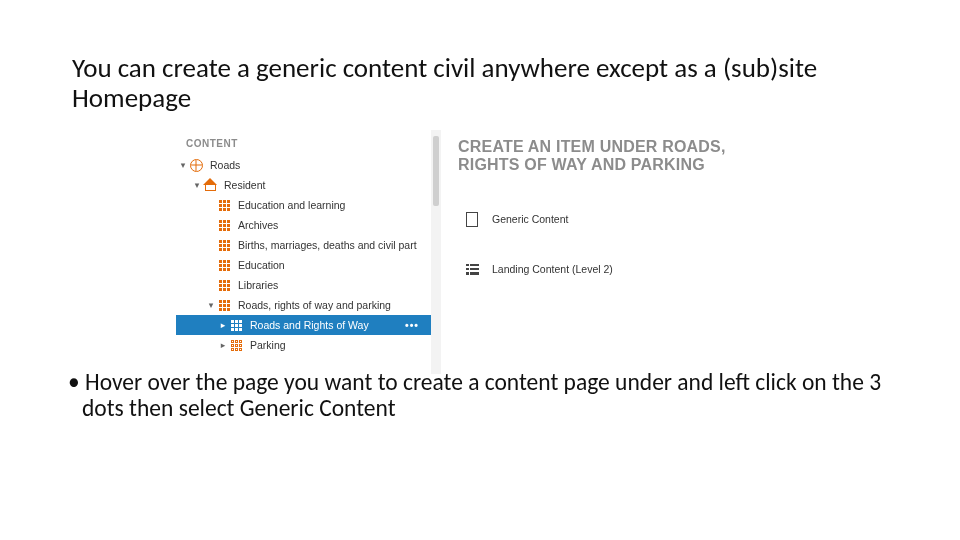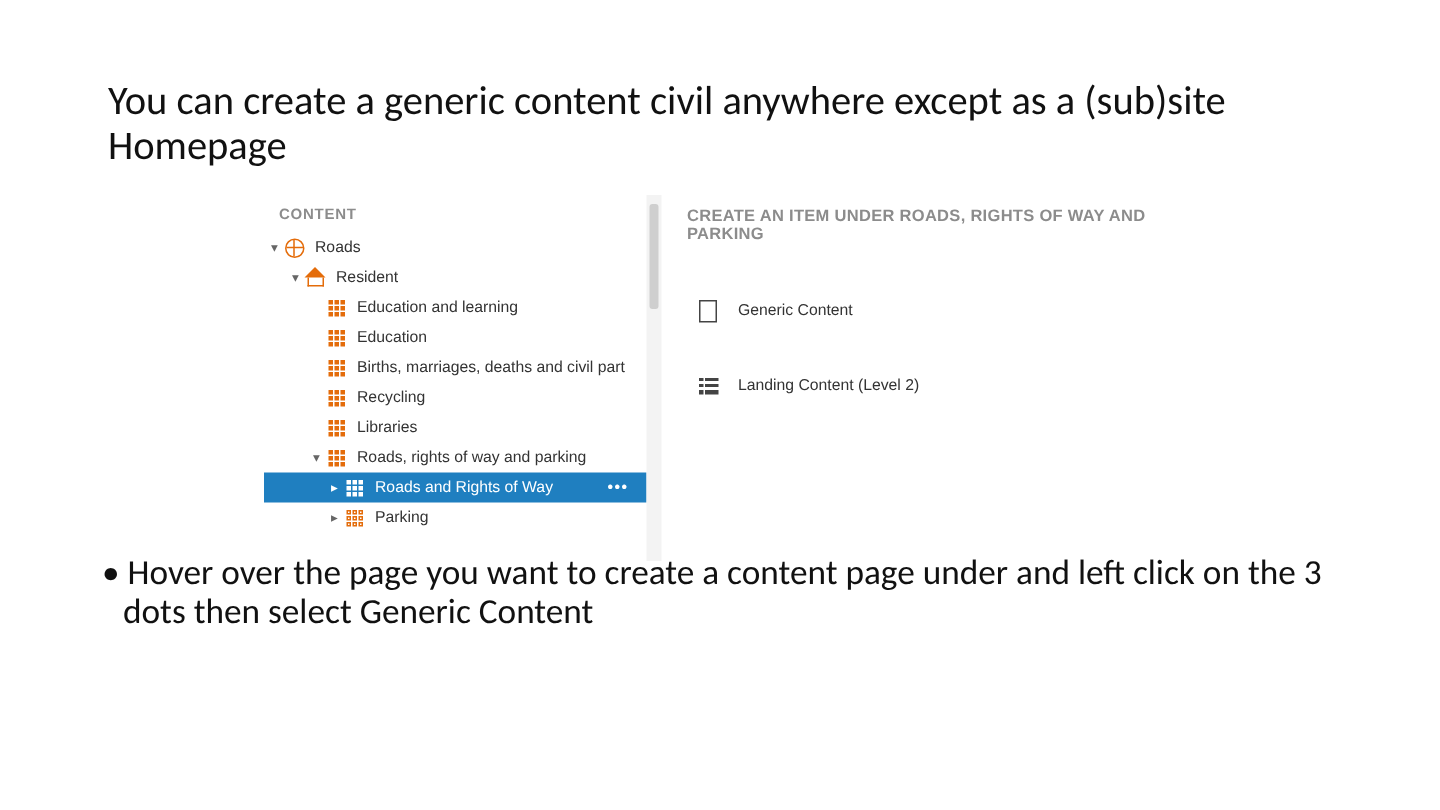--- a/index.html
+++ b/index.html
@@ -157,21 +157,21 @@
   }
 
   
   .right-pane {
     position: absolute;
     left: 272px; top: 0; width: 346px; height: 244px;
   }
   .right-header {
     padding: 8px 10px 8px 10px;
     color: #8c8c8c;
-    font-size: 11px;
+    font-size: 16px;
     letter-spacing: 0.2px;
     font-weight: 600;
   }
   .create-row {
     display: flex;
     align-items: center;
     height: 26px;
     padding-left: 12px;
     margin-top: 24px;
   }
@@ -246,53 +246,53 @@
                 <span></span>
                 <span></span>
                 <span></span>
                 <span></span>
                 <span></span>
                 <span></span>
                 <span></span>
                 <span></span>
               </span>
             </span>
+          <span class="label">Archives</span>
+        </div>
+        <div class="tree-row" style="padding-left:40px;">
+          <span class="icon">
+              <span class="gridicon">
+                <span></span>
+                <span></span>
+                <span></span>
+                <span></span>
+                <span></span>
+                <span></span>
+                <span></span>
+                <span></span>
+                <span></span>
+              </span>
+            </span>
+          <span class="label">Births, marriages, deaths and civil part</span>
+        </div>
+        <div class="tree-row" style="padding-left:40px;">
+          <span class="icon">
+              <span class="gridicon">
+                <span></span>
+                <span></span>
+                <span></span>
+                <span></span>
+                <span></span>
+                <span></span>
+                <span></span>
+                <span></span>
+                <span></span>
+              </span>
+            </span>
           <span class="label">Education</span>
-        </div>
-        <div class="tree-row" style="padding-left:40px;">
-          <span class="icon">
-              <span class="gridicon">
-                <span></span>
-                <span></span>
-                <span></span>
-                <span></span>
-                <span></span>
-                <span></span>
-                <span></span>
-                <span></span>
-                <span></span>
-              </span>
-            </span>
-          <span class="label">Births, marriages, deaths and civil part</span>
-        </div>
-        <div class="tree-row" style="padding-left:40px;">
-          <span class="icon">
-              <span class="gridicon">
-                <span></span>
-                <span></span>
-                <span></span>
-                <span></span>
-                <span></span>
-                <span></span>
-                <span></span>
-                <span></span>
-                <span></span>
-              </span>
-            </span>
-          <span class="label">Recycling</span>
         </div>
         <div class="tree-row" style="padding-left:40px;">
           <span class="icon">
               <span class="gridicon">
                 <span></span>
                 <span></span>
                 <span></span>
                 <span></span>
                 <span></span>
                 <span></span>

